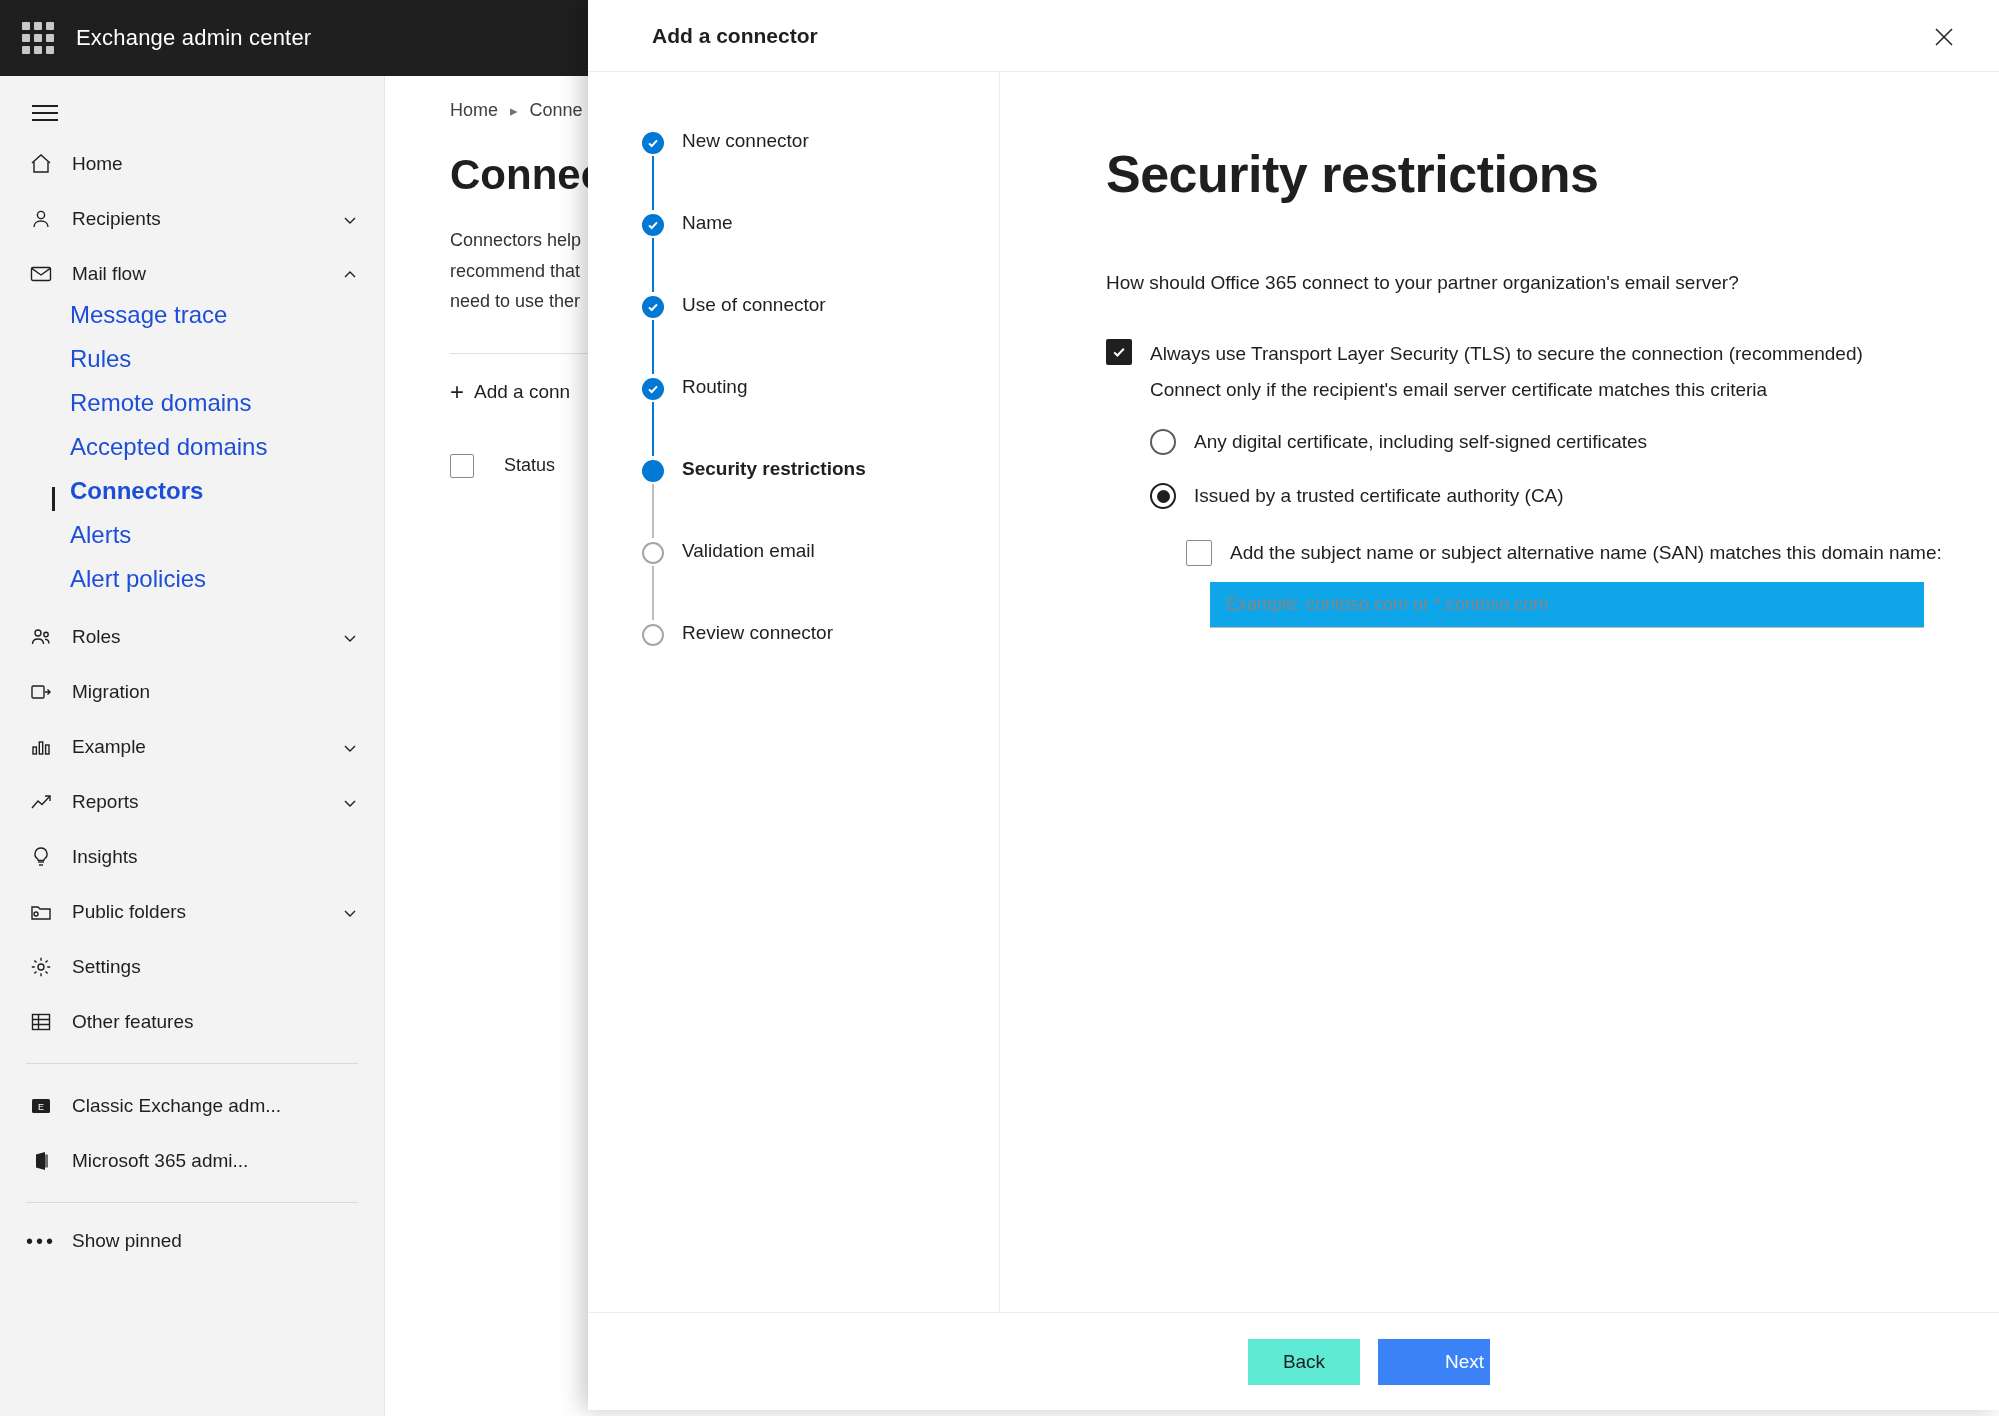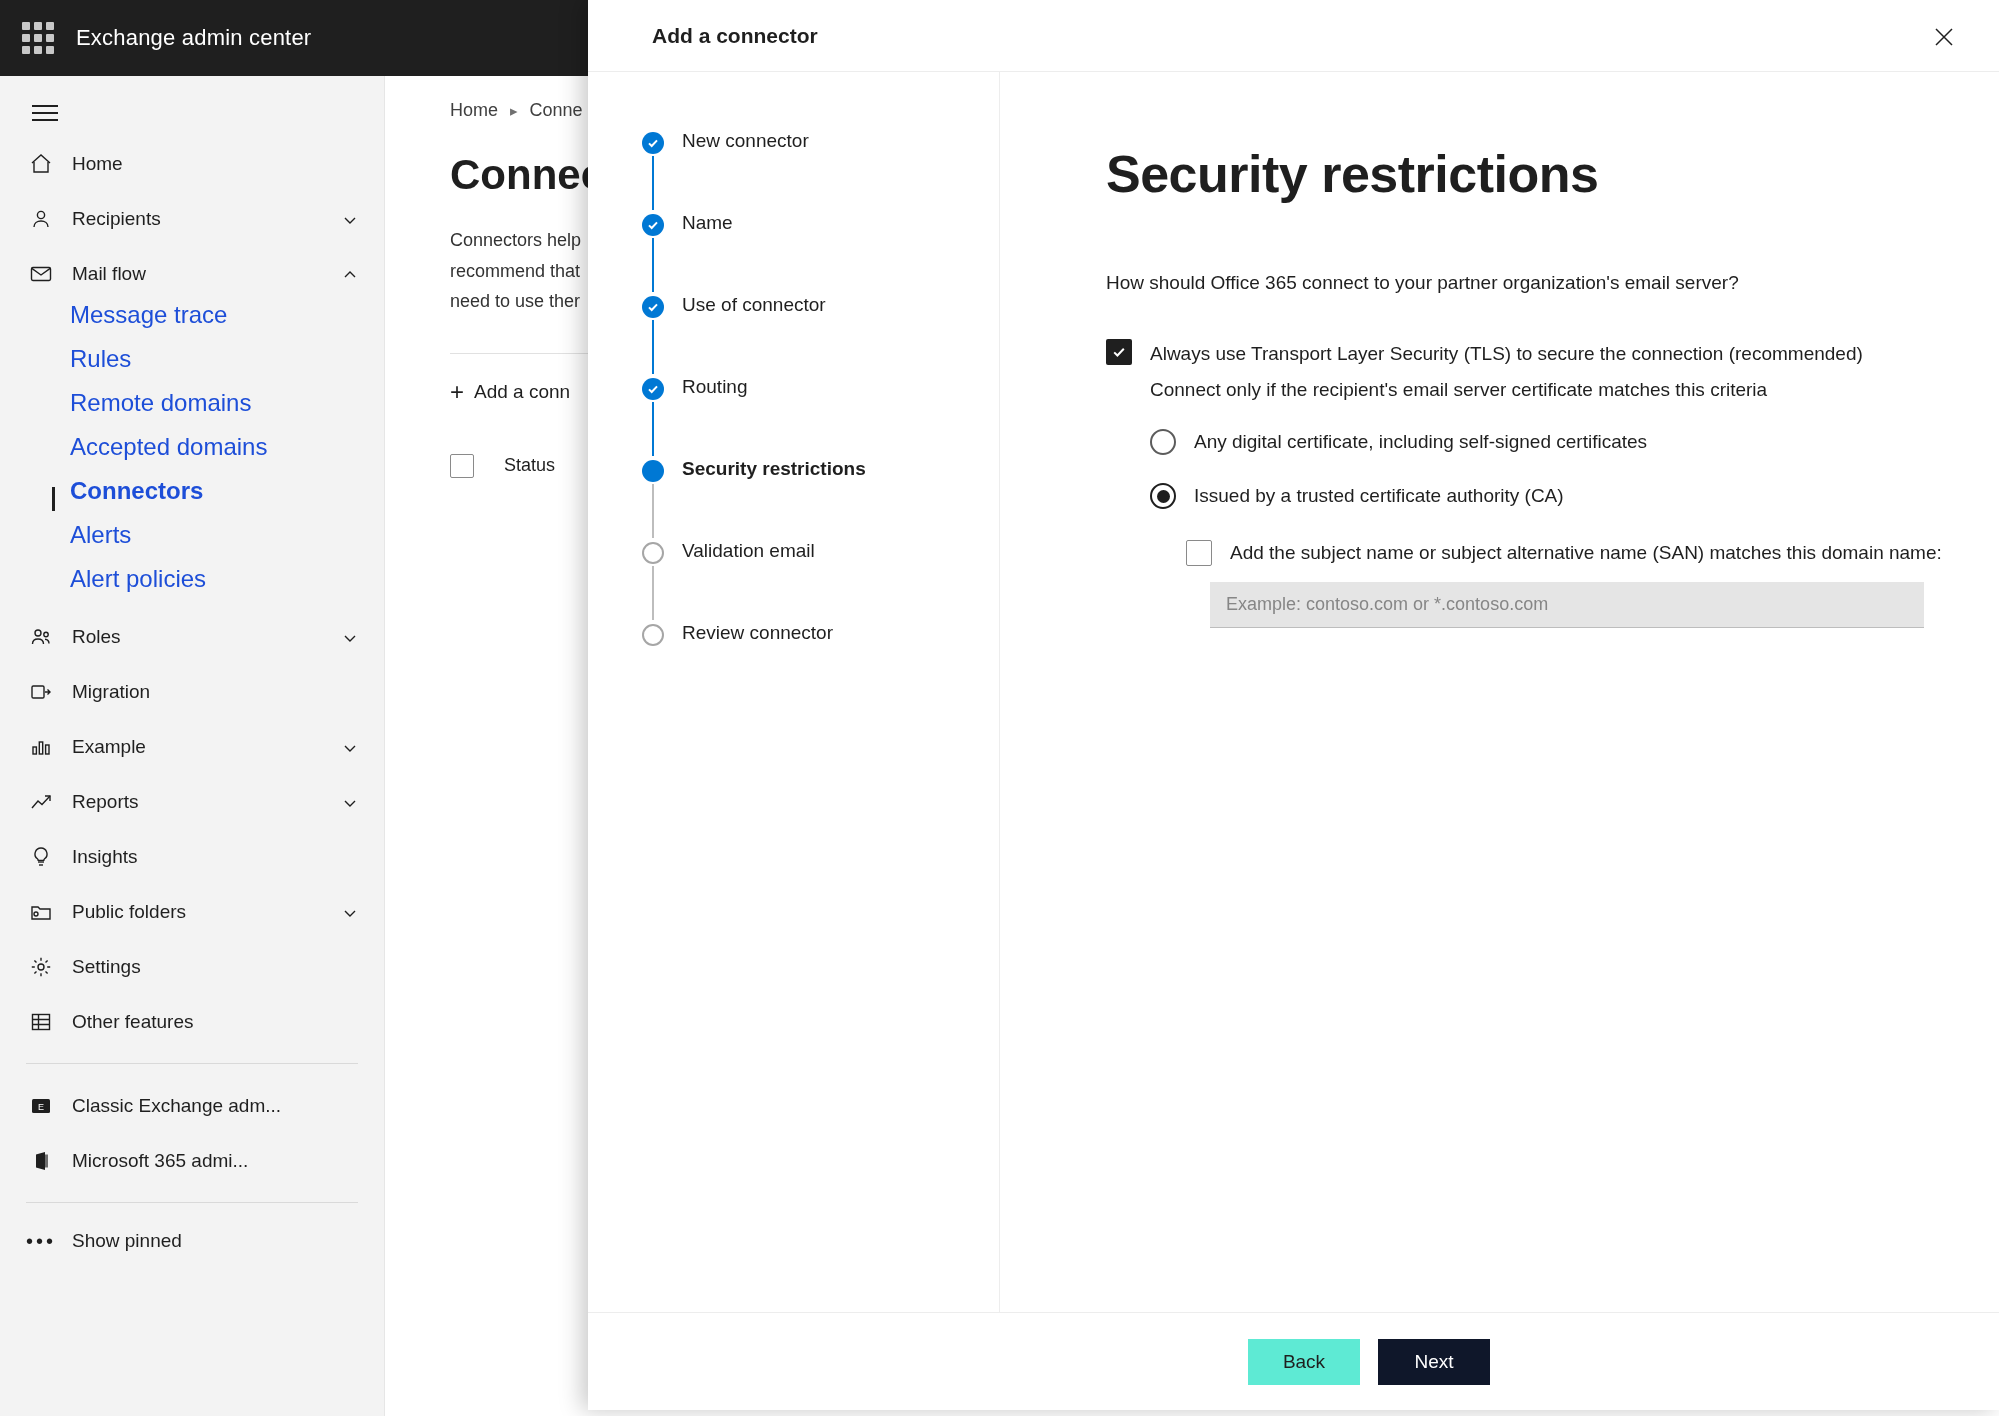--- a/index.html
+++ b/index.html
@@ -302,21 +302,21 @@
     margin-left: 18px; font-size: 19px; color:#1f1f1f;
   }
   .san-row {
     display:flex; align-items:center;
     margin: 30px 0 0 80px;
   }
   .san-row .txt { margin-left: 18px; font-size: 19px; color:#1f1f1f; }
   .dom-input {
     margin: 16px 0 0 104px;
     width: 714px; height: 46px;
-    background:#e5e5e5;
+    background:#0ea5e9;
     border: none;
     border-bottom: 1px solid #bdbdbd;
     padding: 0 16px;
     font-size: 18px;
     color:#1f1f1f;
     font-family: "Liberation Sans", sans-serif;
   }
   .dom-input::placeholder { color:#868686; }
 
   .modal-foot {
@@ -330,21 +330,21 @@
   }
   .btn {
     height: 46px;
     min-width: 112px;
     font-size: 19px;
     border: none;
     cursor: pointer;
     font-family: "Liberation Sans", sans-serif;
   }
   .btn.secondary { background:#5eead4; color:#1f1f1f; }
-  .btn.primary { background:#0f172a; color:#ffffff; }
+  .btn.primary { background:#3b82f6; color:#ffffff;text-align:right; }
 </style>
 </head>
 <body>
 
 <div id="app">
 
   <div class="topbar">
     <div class="waffle">
       <i></i>
         <i></i>

